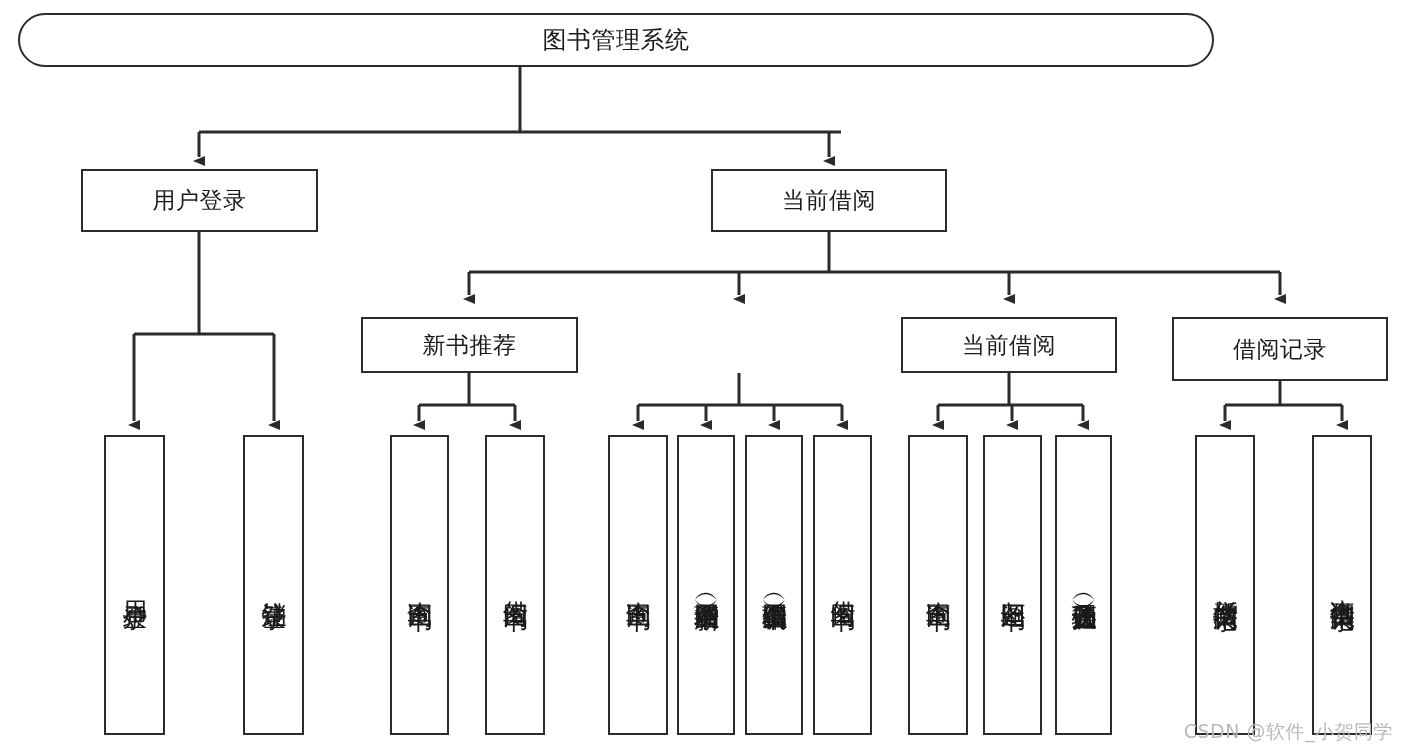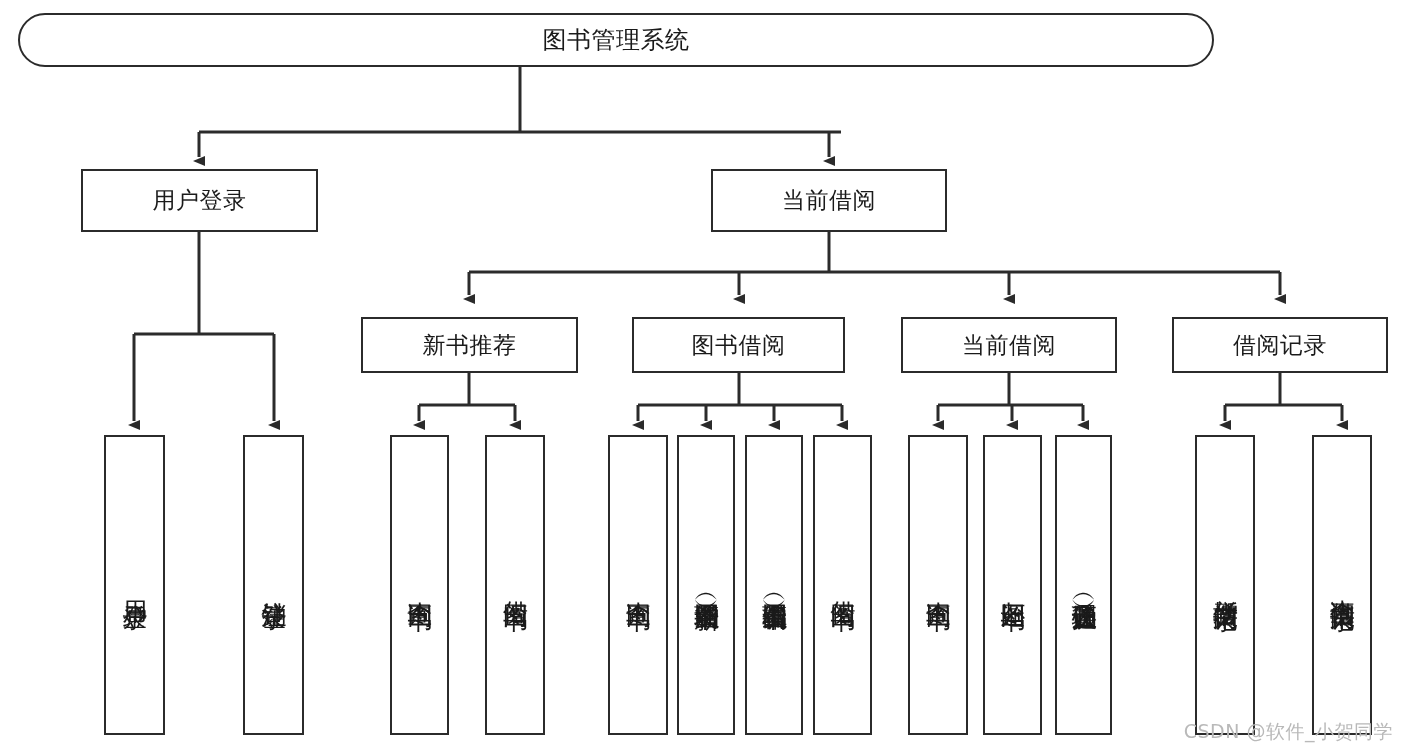--- a/index.html
+++ b/index.html
@@ -143,27 +143,24 @@
   <div class="node lvl2" style="left:81px; top:169px; width:237px; height:63px;">
     <span class="label">用户登录</span>
   </div>
   <div class="node lvl2" style="left:711px; top:169px; width:236px; height:63px;">
     <span class="label">当前借阅</span>
   </div>
 
   <div class="node lvl3" style="left:361px; top:317px; width:217px; height:56px;">
     <span class="label">新书推荐</span>
   </div>
-  <div class="node lvl3" style="left:632px; top:317px; width:213px; height:56px;">
-    <span class="label">图书借阅</span>
-  </div>
   <div class="node lvl3" style="left:901px; top:317px; width:216px; height:56px;">
     <span class="label">当前借阅</span>
   </div>
-  <div class="node lvl3" style="left:1172px; top:317px; width:216px; height:56px;">
+  <div class="node lvl3" style="left:1172px; top:317px; width:216px; height:64px;">
     <span class="label">借阅记录</span>
   </div>
 
   <div class="leaf" style="left:104px; top:435px; width:61px; height:300px;">
     <span class="vlabel">用户登录</span>
   </div>
   <div class="leaf" style="left:243px; top:435px; width:61px; height:300px;">
     <span class="vlabel">注销登录</span>
   </div>
 

